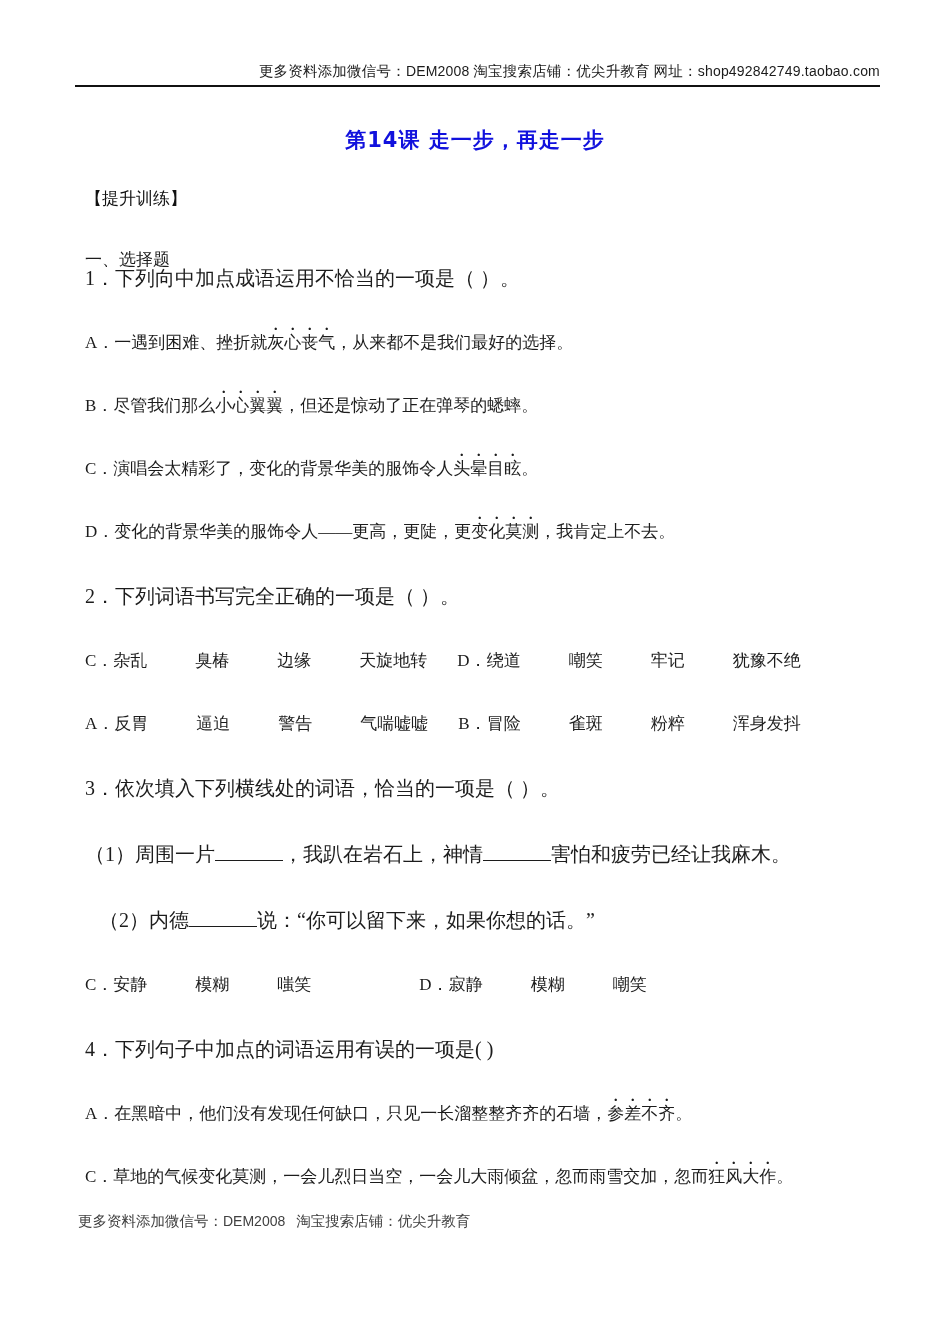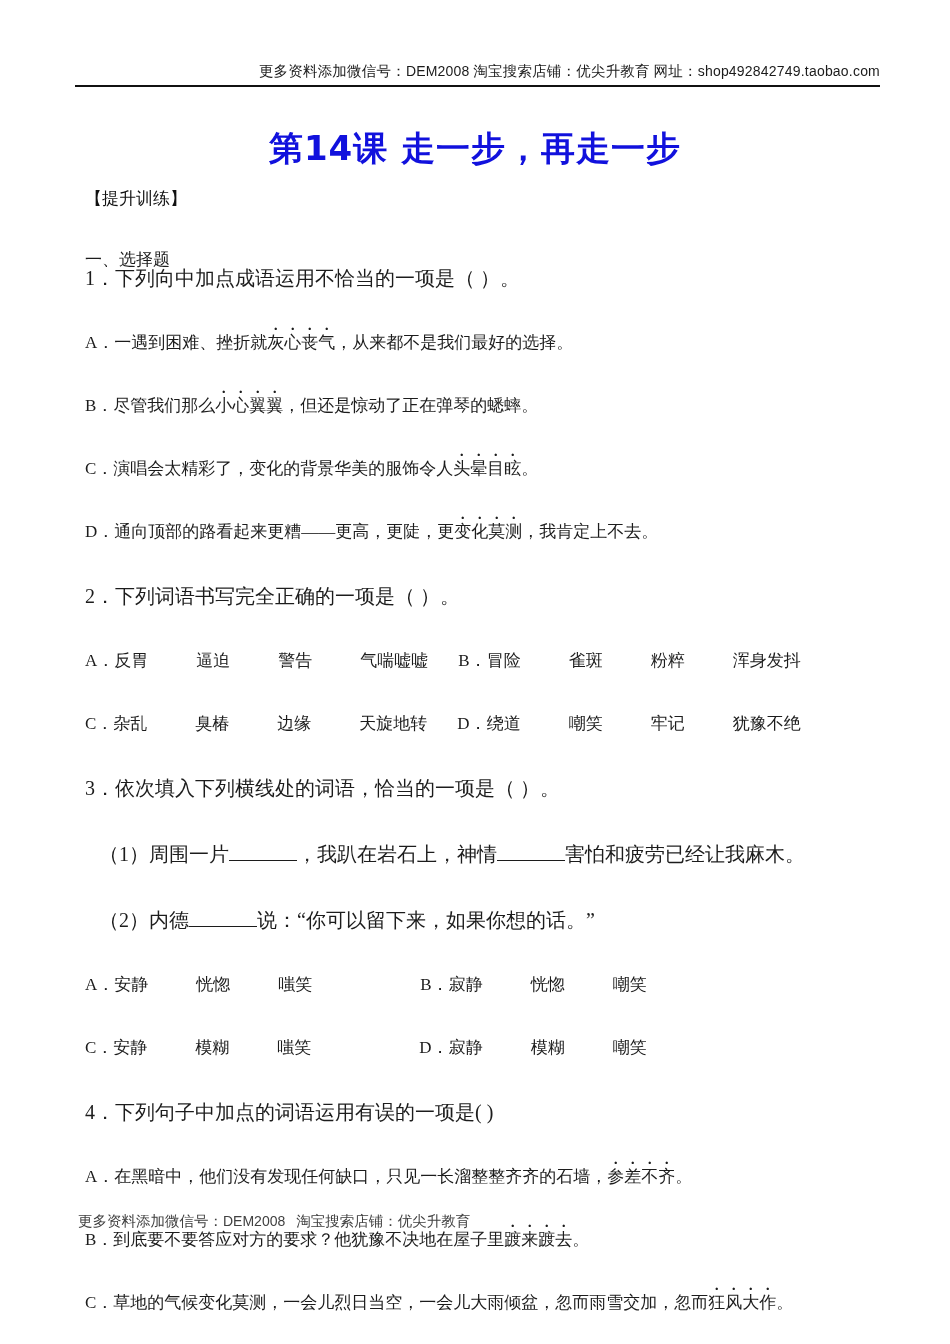--- a/index.html
+++ b/index.html
@@ -50,21 +50,21 @@
 
   
   .doc-title {
     position: absolute;
     top: 126px;
     left: 0;
     width: 950px;
     text-align: center;
     font-family: "DejaVu Sans", "Liberation Sans", sans-serif;
     font-weight: bold;
-    font-size: 34px;
+    font-size: 21px;
     letter-spacing: 1px;
     color: #1111dd;
     white-space: nowrap;
   }
 
   
   .content {
     position: absolute;
     top: 190px;
     left: 85px;
@@ -170,66 +170,60 @@
 
     <div class="blk opt">
       <span class="lbl">B．</span><span>尽管我们那么</span><span class="emph-host"><span class="dot">小</span><span class="dot">心</span><span class="dot">翼</span><span class="dot">翼</span></span><span>，但还是惊动了正在弹琴的蟋蟀。</span>
     </div>
 
     <div class="blk opt">
       <span class="lbl">C．</span><span>演唱会太精彩了，变化的背景华美的服饰令人</span><span class="emph-host"><span class="dot">头</span><span class="dot">晕</span><span class="dot">目</span><span class="dot">眩</span></span><span>。</span>
     </div>
 
     <div class="blk opt">
-      <span class="lbl">D．</span><span>通向顶部的路看起来更糟——更高，更陡，更</span><span class="emph-host"><span class="dot">变</span><span class="dot">化</span><span class="dot">莫</span><span class="dot">测</span></span><span>，我肯定上不去。</span>
+      <span class="lbl">D．</span><span>变化的背景华美的服饰令人——更高，更陡，更</span><span class="emph-host"><span class="dot">变</span><span class="dot">化</span><span class="dot">莫</span><span class="dot">测</span></span><span>，我肯定上不去。</span>
     </div>
 
     <div class="blk q-stem">
       <span class="lbl">2．</span><span>下列词语书写完全正确的一项是（     ）。</span>
     </div>
 
     <div class="blk opt">
+      <span class="lbl">C．</span><span>杂乱</span><span class="gap-lg"></span><span>臭椿</span><span class="gap-lg"></span><span>边缘</span><span class="gap-lg"></span><span>天旋地转</span><span class="gap-md"></span><span class="lbl">D．</span><span>绕道</span><span class="gap-lg"></span><span>嘲笑</span><span class="gap-lg"></span><span>牢记</span><span class="gap-lg"></span><span>犹豫不绝</span>
+    </div>
+
+    <div class="blk opt">
       <span class="lbl">A．</span><span>反胃</span><span class="gap-lg"></span><span>逼迫</span><span class="gap-lg"></span><span>警告</span><span class="gap-lg"></span><span>气喘嘘嘘</span><span class="gap-md"></span><span class="lbl">B．</span><span>冒险</span><span class="gap-lg"></span><span>雀斑</span><span class="gap-lg"></span><span>粉粹</span><span class="gap-lg"></span><span>浑身发抖</span>
     </div>
 
-    <div class="blk opt">
-      <span class="lbl">C．</span><span>杂乱</span><span class="gap-lg"></span><span>臭椿</span><span class="gap-lg"></span><span>边缘</span><span class="gap-lg"></span><span>天旋地转</span><span class="gap-md"></span><span class="lbl">D．</span><span>绕道</span><span class="gap-lg"></span><span>嘲笑</span><span class="gap-lg"></span><span>牢记</span><span class="gap-lg"></span><span>犹豫不绝</span>
-    </div>
-
     <div class="blk q-stem">
       <span class="lbl">3．</span><span>依次填入下列横线处的词语，恰当的一项是（     ）。</span>
     </div>
 
-    <div class="blk q-stem" style="margin-left:14px;">
+    <div class="blk q-stem" style="margin-left:0;">
       <span>（1）</span><span>周围一片</span><span class="blank blank-w1"></span><span>，我趴在岩石上，神情</span><span class="blank blank-w1"></span><span>害怕和疲劳已经让我麻木。</span>
     </div>
 
     <div class="blk q-stem" style="margin-left:14px;">
       <span>（2）</span><span>内德</span><span class="blank blank-w1"></span><span>说：“你可以留下来，如果你想的话。”</span>
     </div>
 
-    <div class="blk opt">
-      <span class="lbl">A．</span><span>安静</span><span class="gap-lg"></span><span>恍惚</span><span class="gap-lg"></span><span>嗤笑</span><span class="gap-xl"></span><span class="lbl">B．</span><span>寂静</span><span class="gap-lg"></span><span>恍惚</span><span class="gap-lg"></span><span>嘲笑</span>
-    </div>
 
     <div class="blk opt">
       <span class="lbl">C．</span><span>安静</span><span class="gap-lg"></span><span>模糊</span><span class="gap-lg"></span><span>嗤笑</span><span class="gap-xl"></span><span class="lbl">D．</span><span>寂静</span><span class="gap-lg"></span><span>模糊</span><span class="gap-lg"></span><span>嘲笑</span>
     </div>
 
     <div class="blk q-stem">
       <span class="lbl">4．</span><span>下列句子中加点的词语运用有误的一项是(  )</span>
     </div>
 
     <div class="blk opt">
       <span class="lbl">A．</span><span>在黑暗中，他们没有发现任何缺口，只见一长溜整整齐齐的石墙，</span><span class="emph-host"><span class="dot">参</span><span class="dot">差</span><span class="dot">不</span><span class="dot">齐</span></span><span>。</span>
     </div>
 
-    <div class="blk opt">
-      <span class="lbl">B．</span><span>到底要不要答应对方的要求？他犹豫不决地在屋子里</span><span class="emph-host"><span class="dot">踱</span><span class="dot">来</span><span class="dot">踱</span><span class="dot">去</span></span><span>。</span>
-    </div>
 
     <div class="blk opt">
       <span class="lbl">C．</span><span>草地的气候变化莫测，一会儿烈日当空，一会儿大雨倾盆，忽而雨雪交加，忽而</span><span class="emph-host"><span class="dot">狂</span><span class="dot">风</span><span class="dot">大</span><span class="dot">作</span></span><span>。</span>
     </div>
 
   </div>
 
   <div class="footer">
     <span>更多资料添加微信号：</span><span class="ascii">DEM2008</span>&nbsp;&nbsp;&nbsp;<span>淘宝搜索店铺：</span><span>优尖升教育</span>
   </div>

